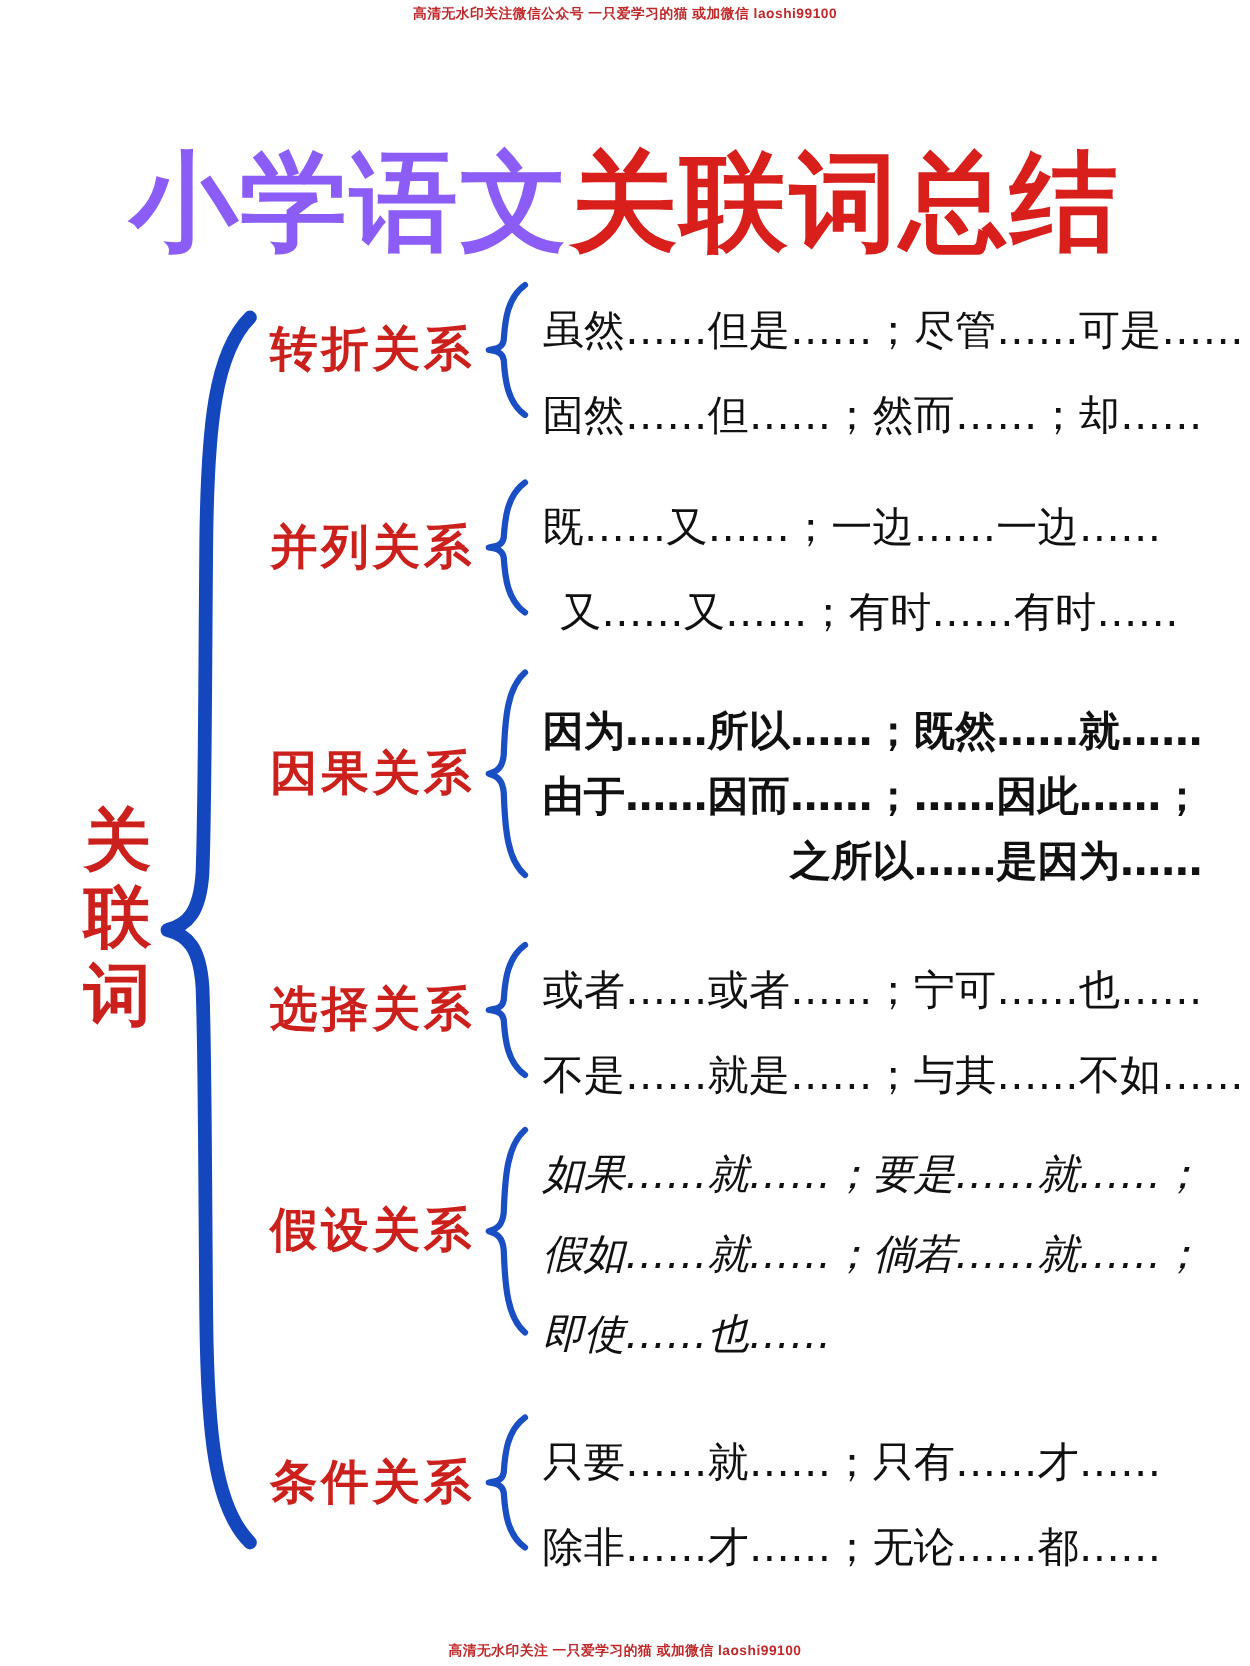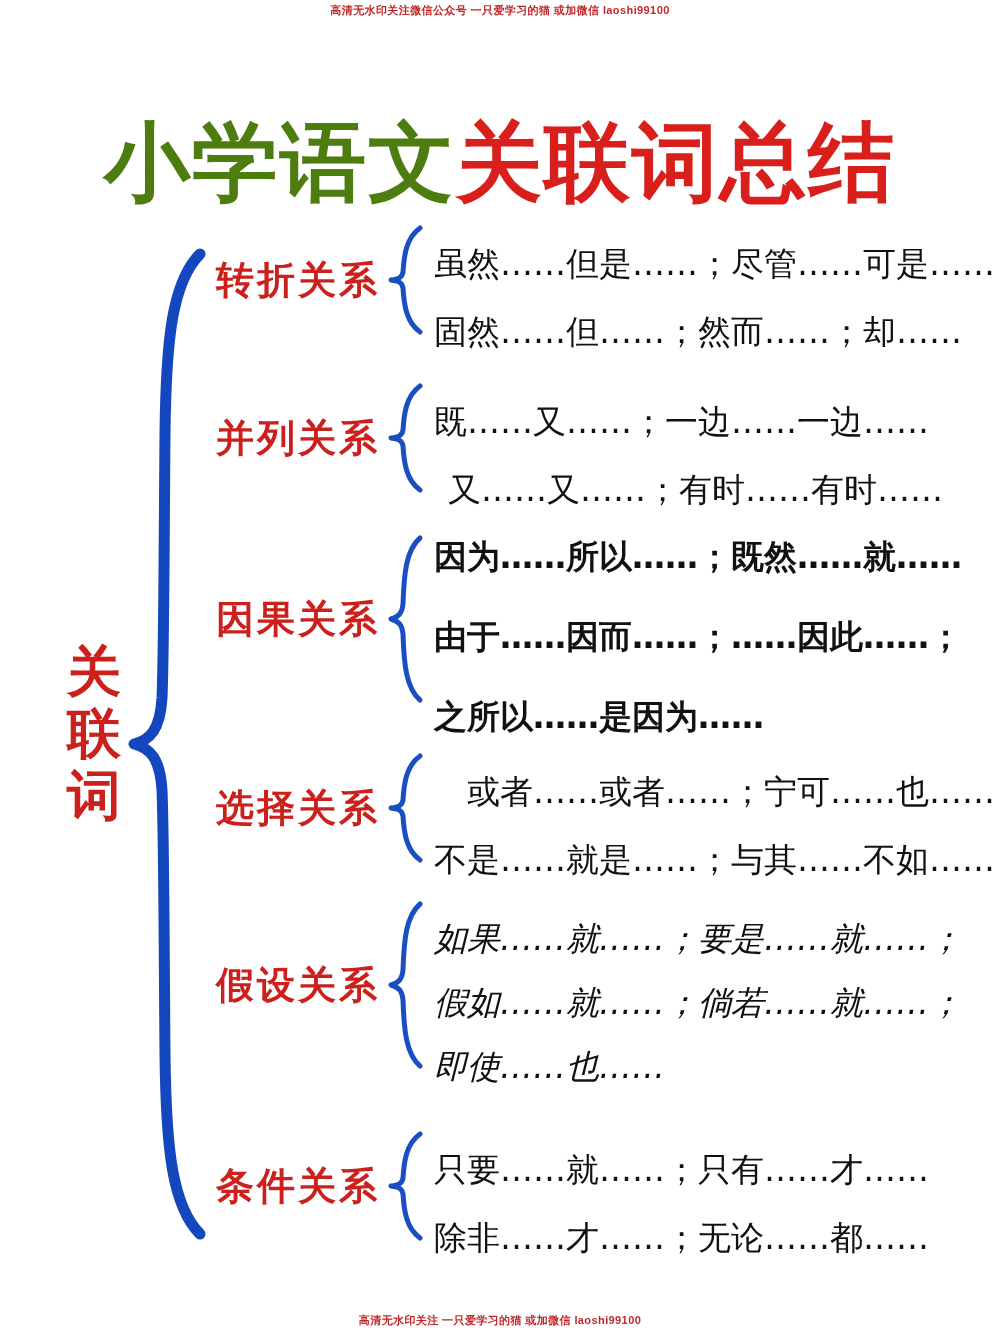--- a/index.html
+++ b/index.html
@@ -40,21 +40,21 @@
     left: 0;
     width: 1000px;
     text-align: center;
     white-space: nowrap;
     font-family: "DejaVu Serif", "Liberation Serif", serif;
     font-weight: bold;
     font-size: 86px;
     line-height: 104px;
     letter-spacing: 2px;
   }
-  .title .t-black { color: #4d7c0f; }
+  .title .t-black { color: #8b5cf6; }
   .title .t-red   { color: #d81f1b; }
 
   
   .root-label {
     position: absolute;
     left: 58px;
     top: 640px;
     width: 72px;
     text-align: center;
     color: #cc201d;
@@ -120,24 +120,24 @@
   #row-0 { left: 196px; top: 224px;  height: 112px; }
   #row-0 .row-lines { height: 112px; }
   #row-0 .line + .line { margin-top: 32px; }
 
   #row-1 { left: 196px; top: 382px;  height: 112px; }
   #row-1 .row-lines { height: 112px; }
   #row-1 .line + .line { margin-top: 32px; }
 
   #row-2 { left: 196px; top: 534px;  height: 170px; }
   #row-2 .row-lines { height: 170px; font-weight: bold; }
-  #row-2 .line + .line { margin-top: 44px; }
+  #row-2 .line + .line { margin-top: 16px; text-align: right; }
 
   #row-3 { left: 196px; top: 752px;  height: 112px; }
-  #row-3 .row-lines { height: 112px; align-items: flex-end; }
+  #row-3 .row-lines { height: 112px; }
   #row-3 .line + .line { margin-top: 32px; }
 
   #row-4 { left: 196px; top: 900px;  height: 170px; }
   #row-4 .row-lines { height: 170px; font-style: italic; }
   #row-4 .line + .line { margin-top: 28px; }
 
   #row-5 { left: 196px; top: 1130px; height: 112px; }
   #row-5 .row-lines { height: 112px; }
   #row-5 .line + .line { margin-top: 32px; }
 

